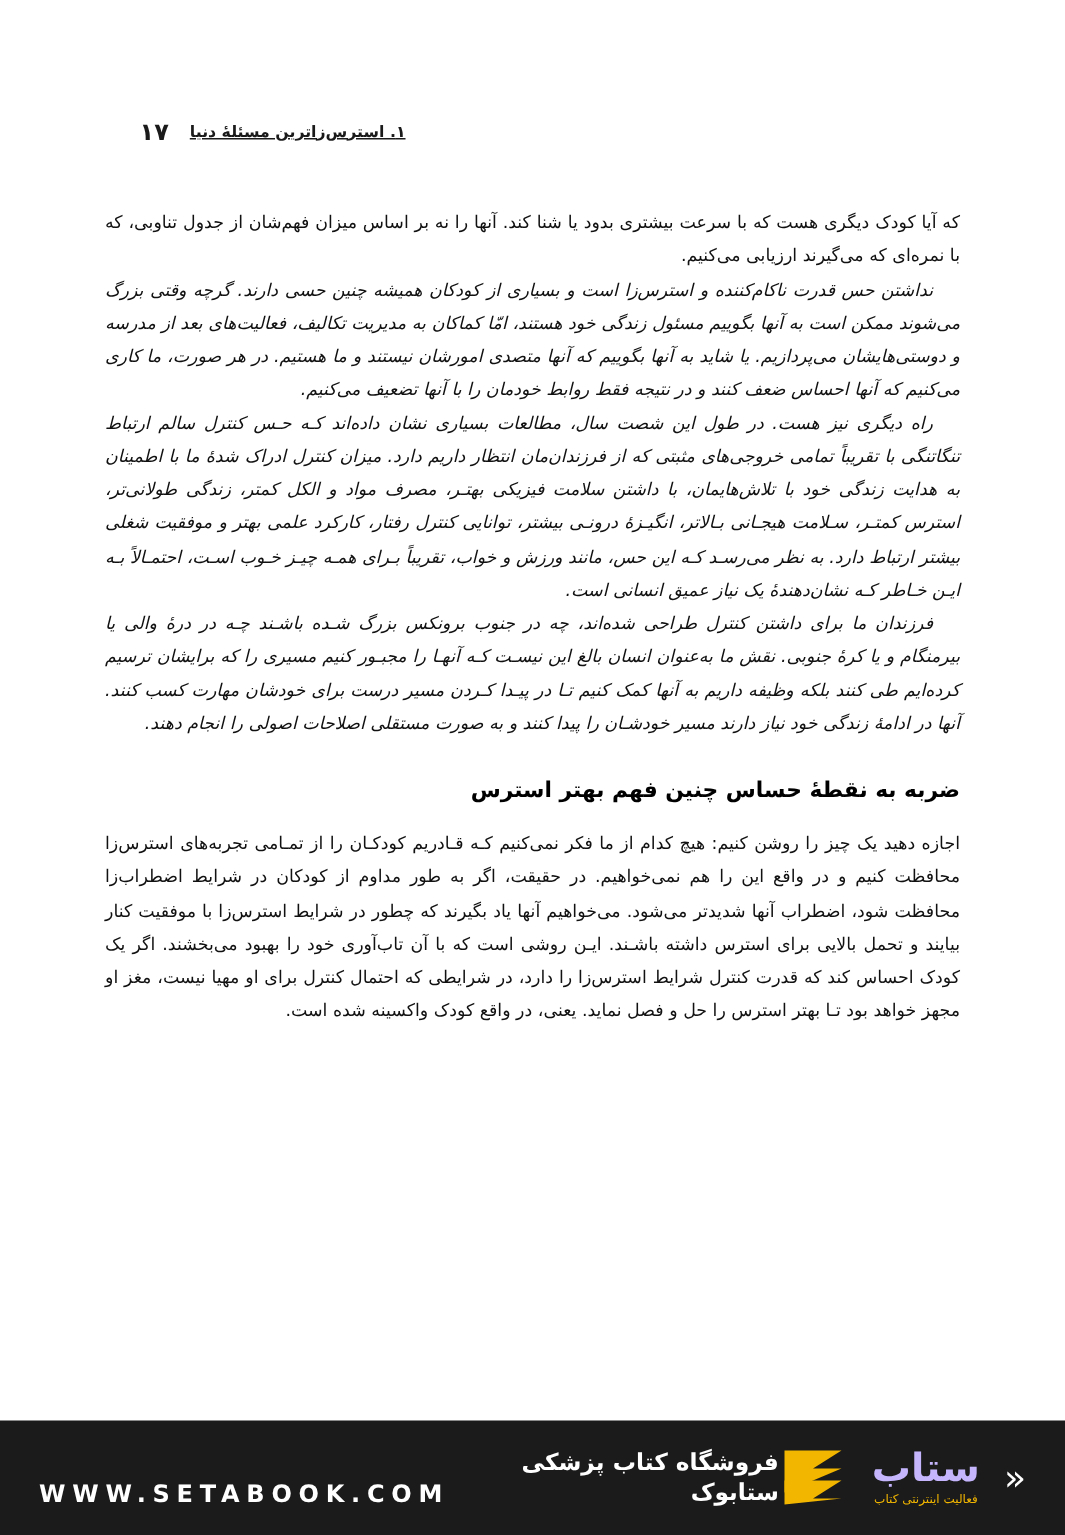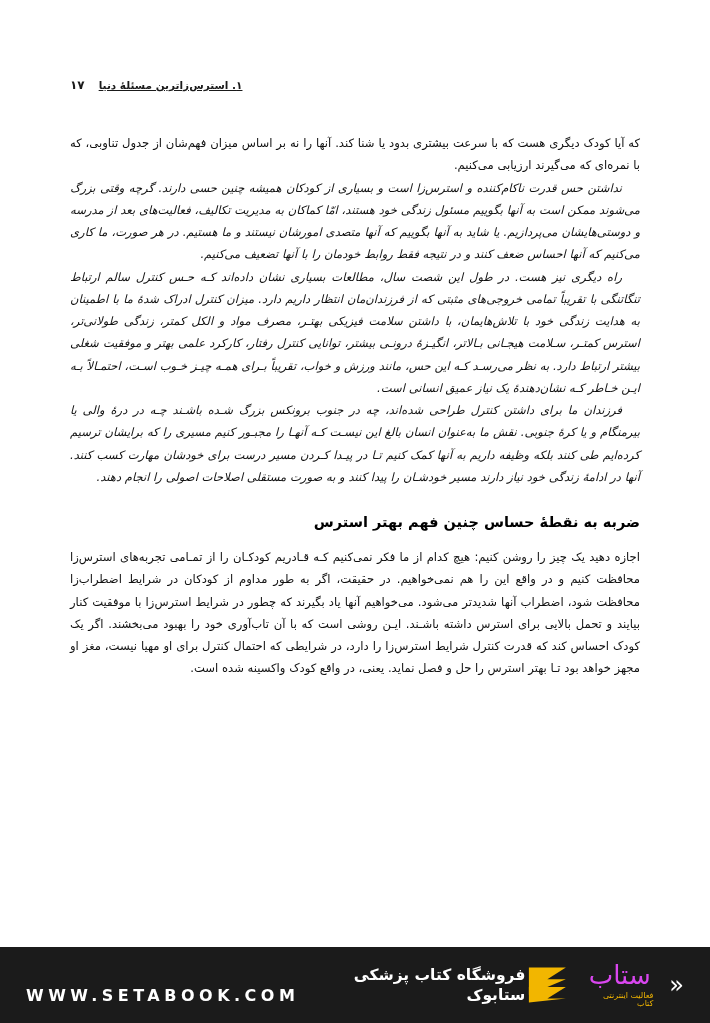--- a/index.html
+++ b/index.html
@@ -41,22 +41,23 @@
     font-weight: bold;
     color: #1a1a1a;
     padding-right: 18px;
     margin-bottom: 6px;
   }
   .header-chapter {
     letter-spacing: 0;
     text-decoration: underline;
   }
   .header-page {
-    font-size: 12px;
-    font-weight: bold;
+    font-size: 16px;
+    font-weight: bold;
+    margin-left: 23px;
   }
 
   
   .body-block {
     margin-top: 40px;
   }
   p.para {
     margin: 0 0 0 0;
     font-size: 11.6px;
     line-height: 1.92;
@@ -125,22 +126,22 @@
   }
   .brand-fa {
     display: flex;
     flex-direction: column;
     align-items: center;
     justify-content: center;
     line-height: 1;
   }
   .brand-fa .brand-name {
     font-size: 26px;
-    font-weight: normal;
-    color: #d946ef;
+    font-weight: bold;
+    color: #c4b5fd;
     letter-spacing: 0;
   }
   .brand-fa .brand-sub {
     font-size: 8px;
     color: #f2b600;
     margin-top: 4px;
     letter-spacing: 0.5px;
   }
   .chev {
     font-size: 24px;

